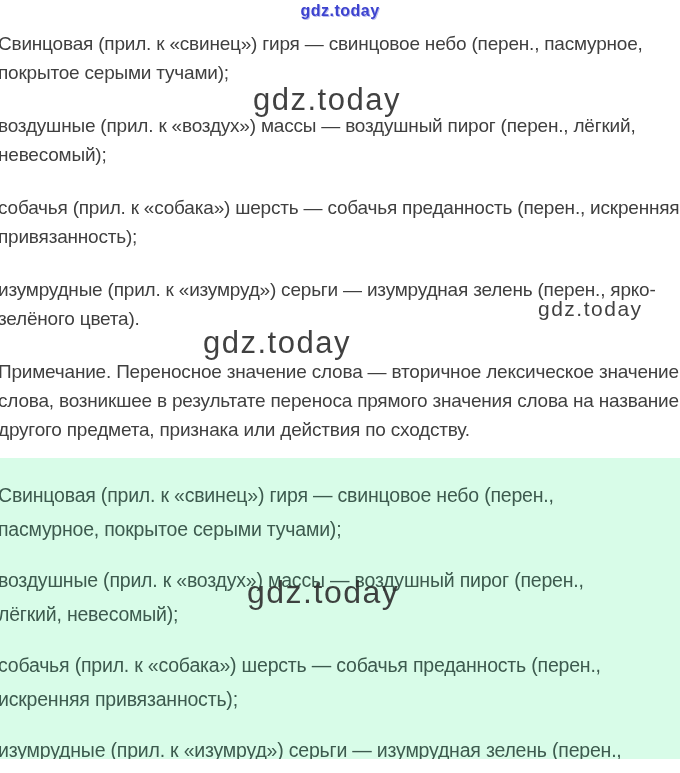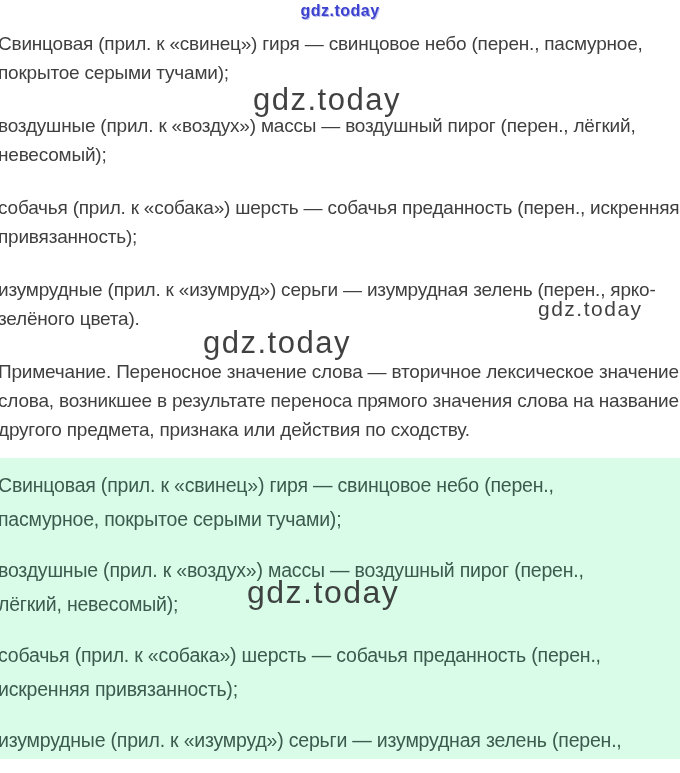--- a/index.html
+++ b/index.html
@@ -34,21 +34,21 @@
     white-space: pre;
     letter-spacing: -0.2px;
   }
   .highlight-section {
     position: absolute;
     top: 458px;
     left: 0;
     width: 680px;
     height: 315px;
     box-sizing: border-box;
-    padding-top: 10px;
+    padding-top: 20px;
     background: var(--highlight-bg, #d8fce8);
     color: var(--highlight-text, #3d5a4e);
   }
   .highlight-section p {
     margin: 0 0 17px -2px;
     font-size: 19.5px;
     line-height: 34px;
     white-space: pre;
     letter-spacing: -0.2px;
   }

